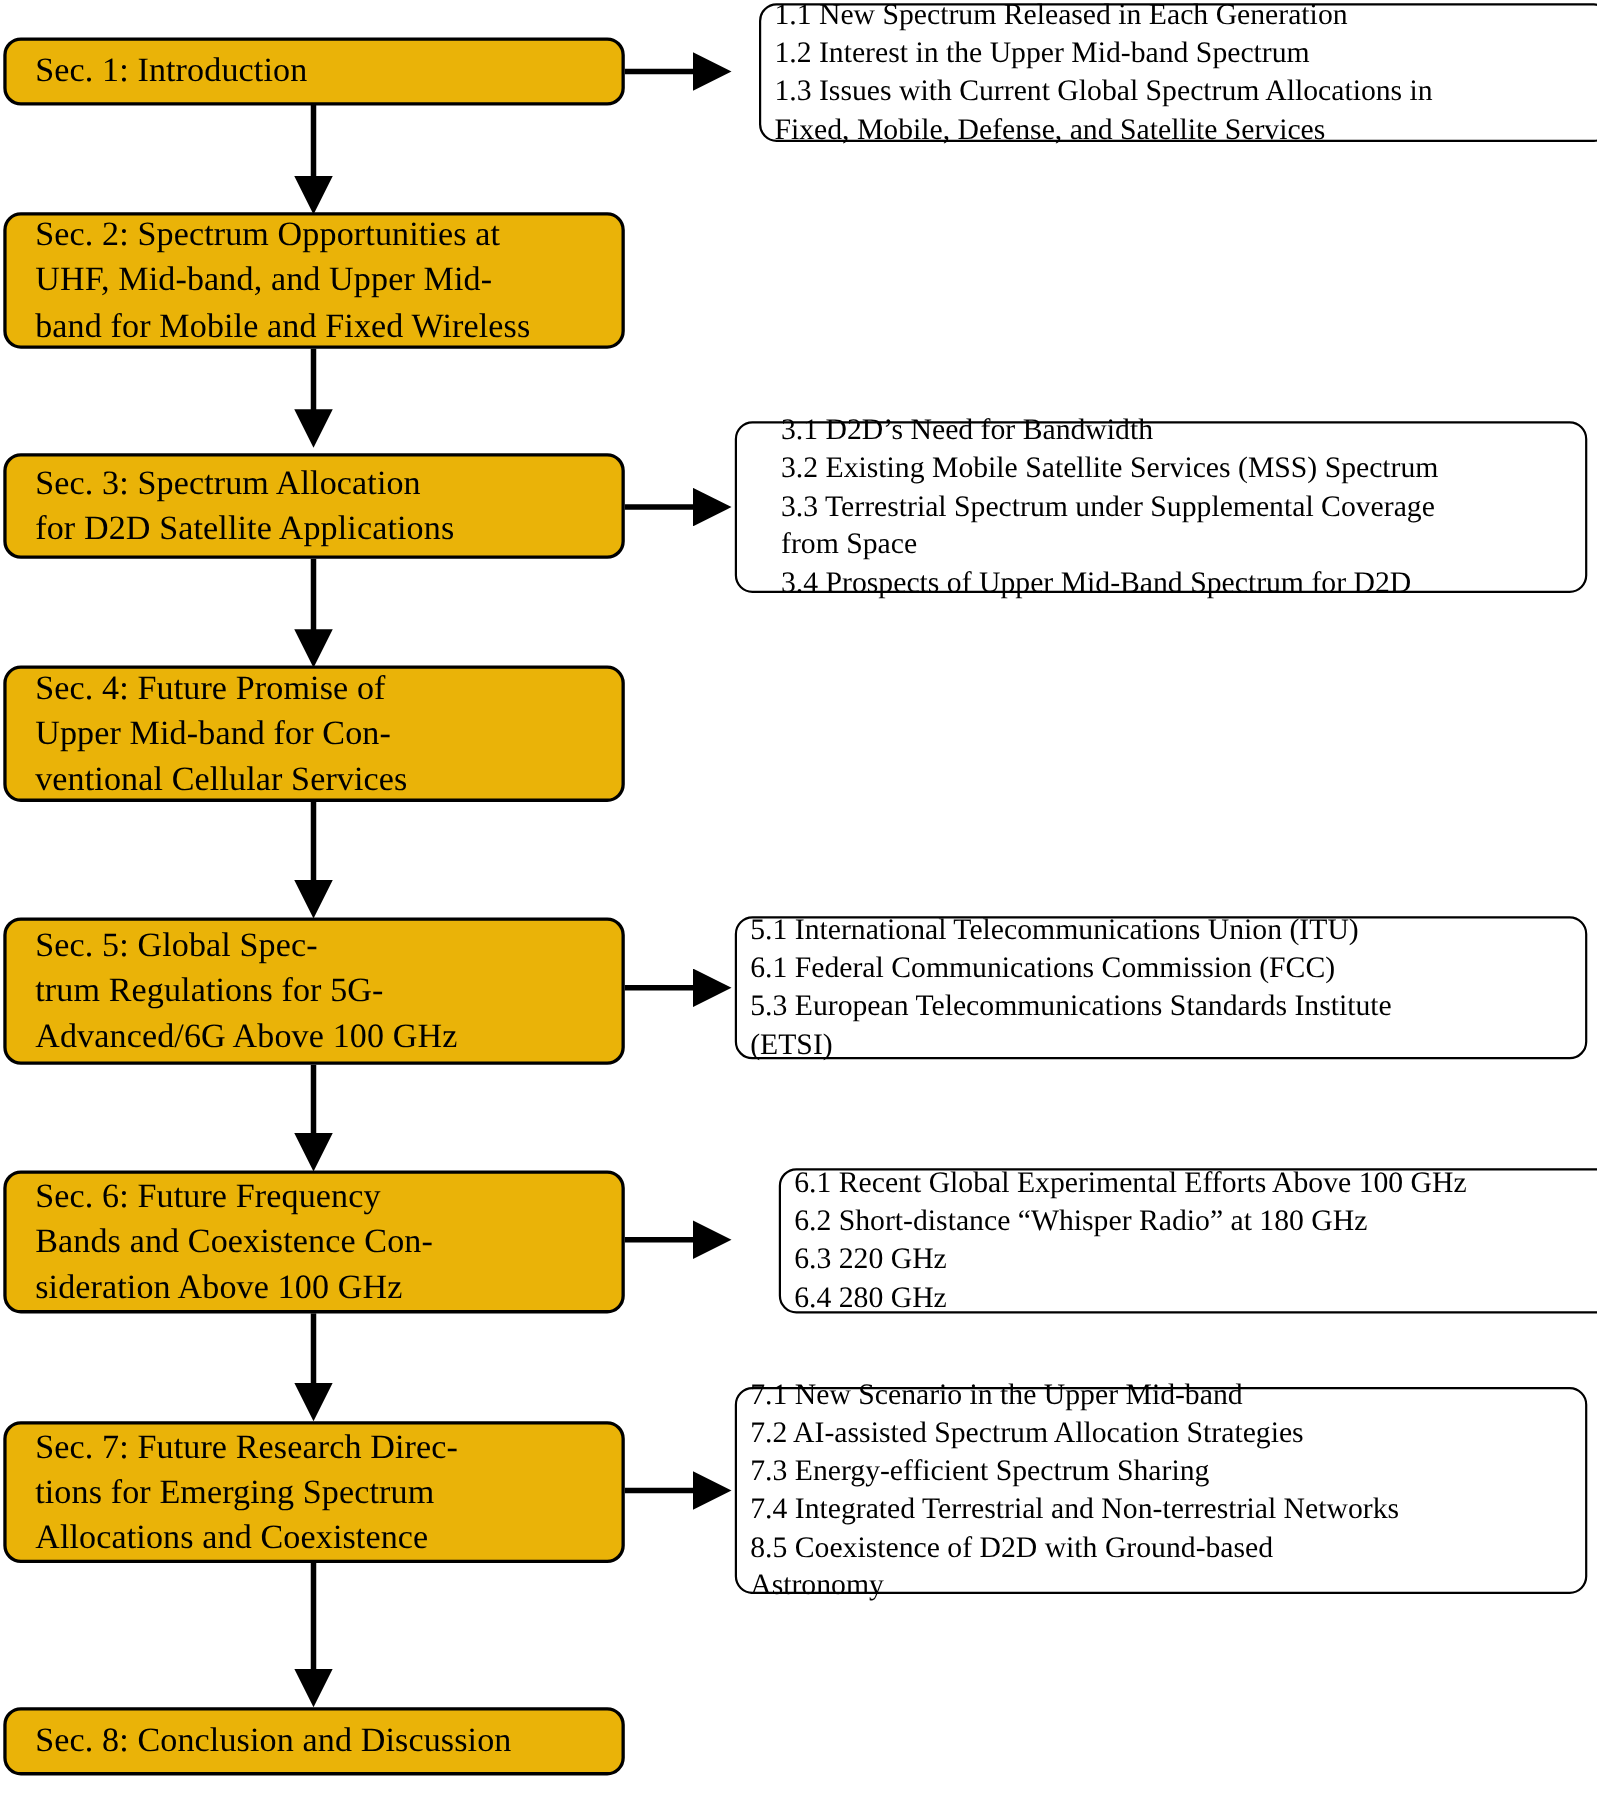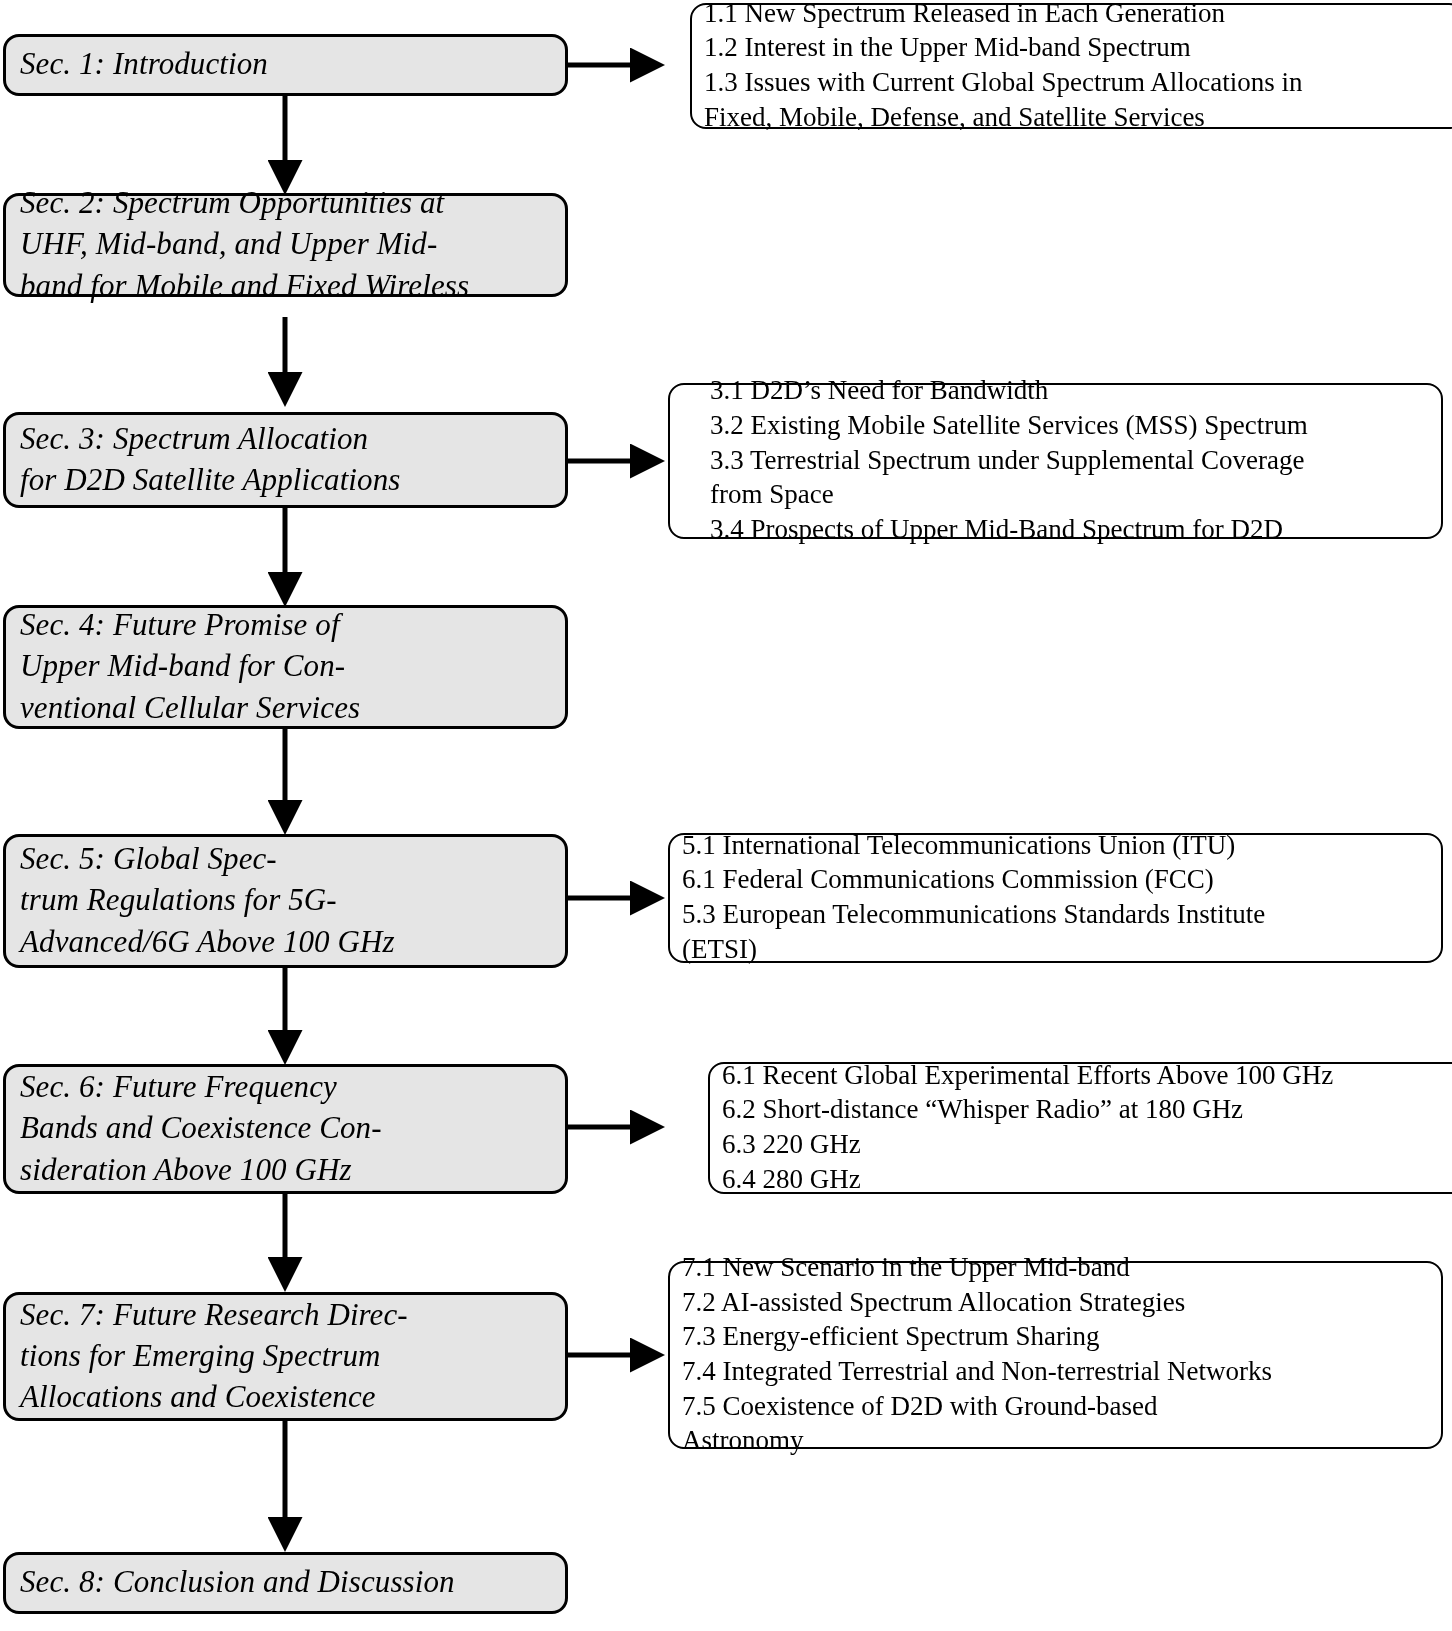--- a/index.html
+++ b/index.html
@@ -19,29 +19,28 @@
     position: absolute;
     left: 0; top: 0;
     width: 1452px;
     height: 1631px;
   }
   .node {
     position: absolute;
     box-sizing: border-box;
     border: 3px solid #000000;
     border-radius: 16px;
-    background: #e5e5e5;
-    padding: 8px 14px 10px 14px;
+    background: #eab308;
+    padding: 8px 14px 10px 26px;
     font-size: 31px;
     line-height: 1.33;
     letter-spacing: 0.1px;
     display: flex;
     flex-direction: column;
     justify-content: center;
-    font-style: italic;
   }
   .node .line { white-space: nowrap; }
 
   .sub {
     position: absolute;
     box-sizing: border-box;
     border: 2.5px solid #000000;
     border-radius: 16px;
     background: #ffffff;
     padding: 6px 12px 8px 12px;
@@ -92,21 +91,21 @@
     <div class="line">Sec. 1: Introduction</div>
   </div>
 
   <div class="sub" style="left:668px; top:3px; width:775px; height:126px;margin-left:22px;">
     <div class="line">1.1 New Spectrum Released in Each Generation</div>
     <div class="line">1.2 Interest in the Upper Mid-band Spectrum</div>
     <div class="line">1.3 Issues with Current Global Spectrum Allocations in</div>
     <div class="line">Fixed, Mobile, Defense, and Satellite Services</div>
   </div>
 
-  <div class="node" style="left:3px; top:193px; width:565px; height:104px;">
+  <div class="node" style="left:3px; top:193px; width:565px; height:124px;">
     <div class="line">Sec. 2: Spectrum Opportunities at</div>
     <div class="line">UHF, Mid-band, and Upper Mid-</div>
     <div class="line">band for Mobile and Fixed Wireless</div>
   </div>
 
   <div class="node" style="left:3px; top:412px; width:565px; height:96px;">
     <div class="line">Sec. 3: Spectrum Allocation</div>
     <div class="line">for D2D Satellite Applications</div>
   </div>
 
@@ -154,21 +153,21 @@
     <div class="line">Sec. 7: Future Research Direc-</div>
     <div class="line">tions for Emerging Spectrum</div>
     <div class="line">Allocations and Coexistence</div>
   </div>
 
   <div class="sub" style="left:668px; top:1261px; width:775px; height:188px;">
     <div class="line">7.1 New Scenario in the Upper Mid-band</div>
     <div class="line">7.2 AI-assisted Spectrum Allocation Strategies</div>
     <div class="line">7.3 Energy-efficient Spectrum Sharing</div>
     <div class="line">7.4 Integrated Terrestrial and Non-terrestrial Networks</div>
-    <div class="line">7.5 Coexistence of D2D with Ground-based</div>
+    <div class="line">8.5 Coexistence of D2D with Ground-based</div>
     <div class="line">Astronomy</div>
   </div>
 
   <div class="node" style="left:3px; top:1552px; width:565px; height:62px;">
     <div class="line">Sec. 8: Conclusion and Discussion</div>
   </div>
 
 </div>
 
 </body></html>

